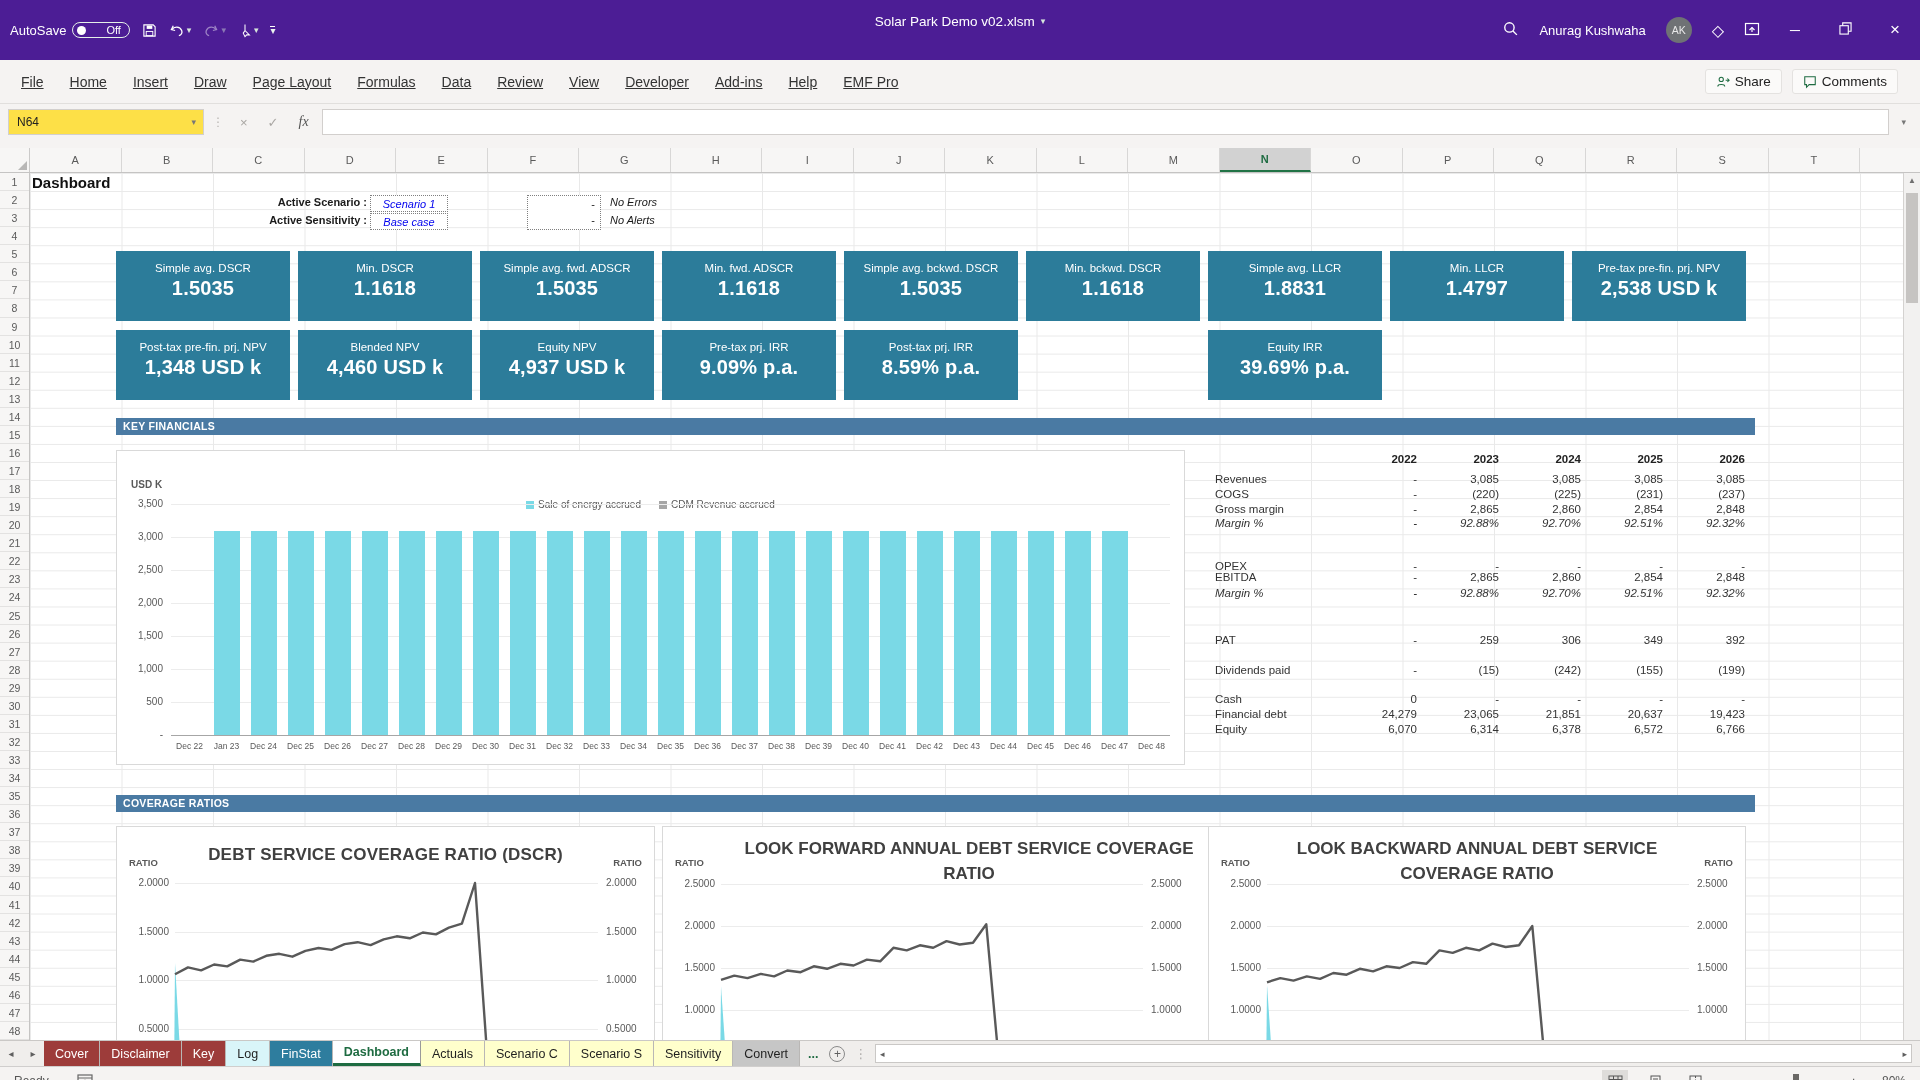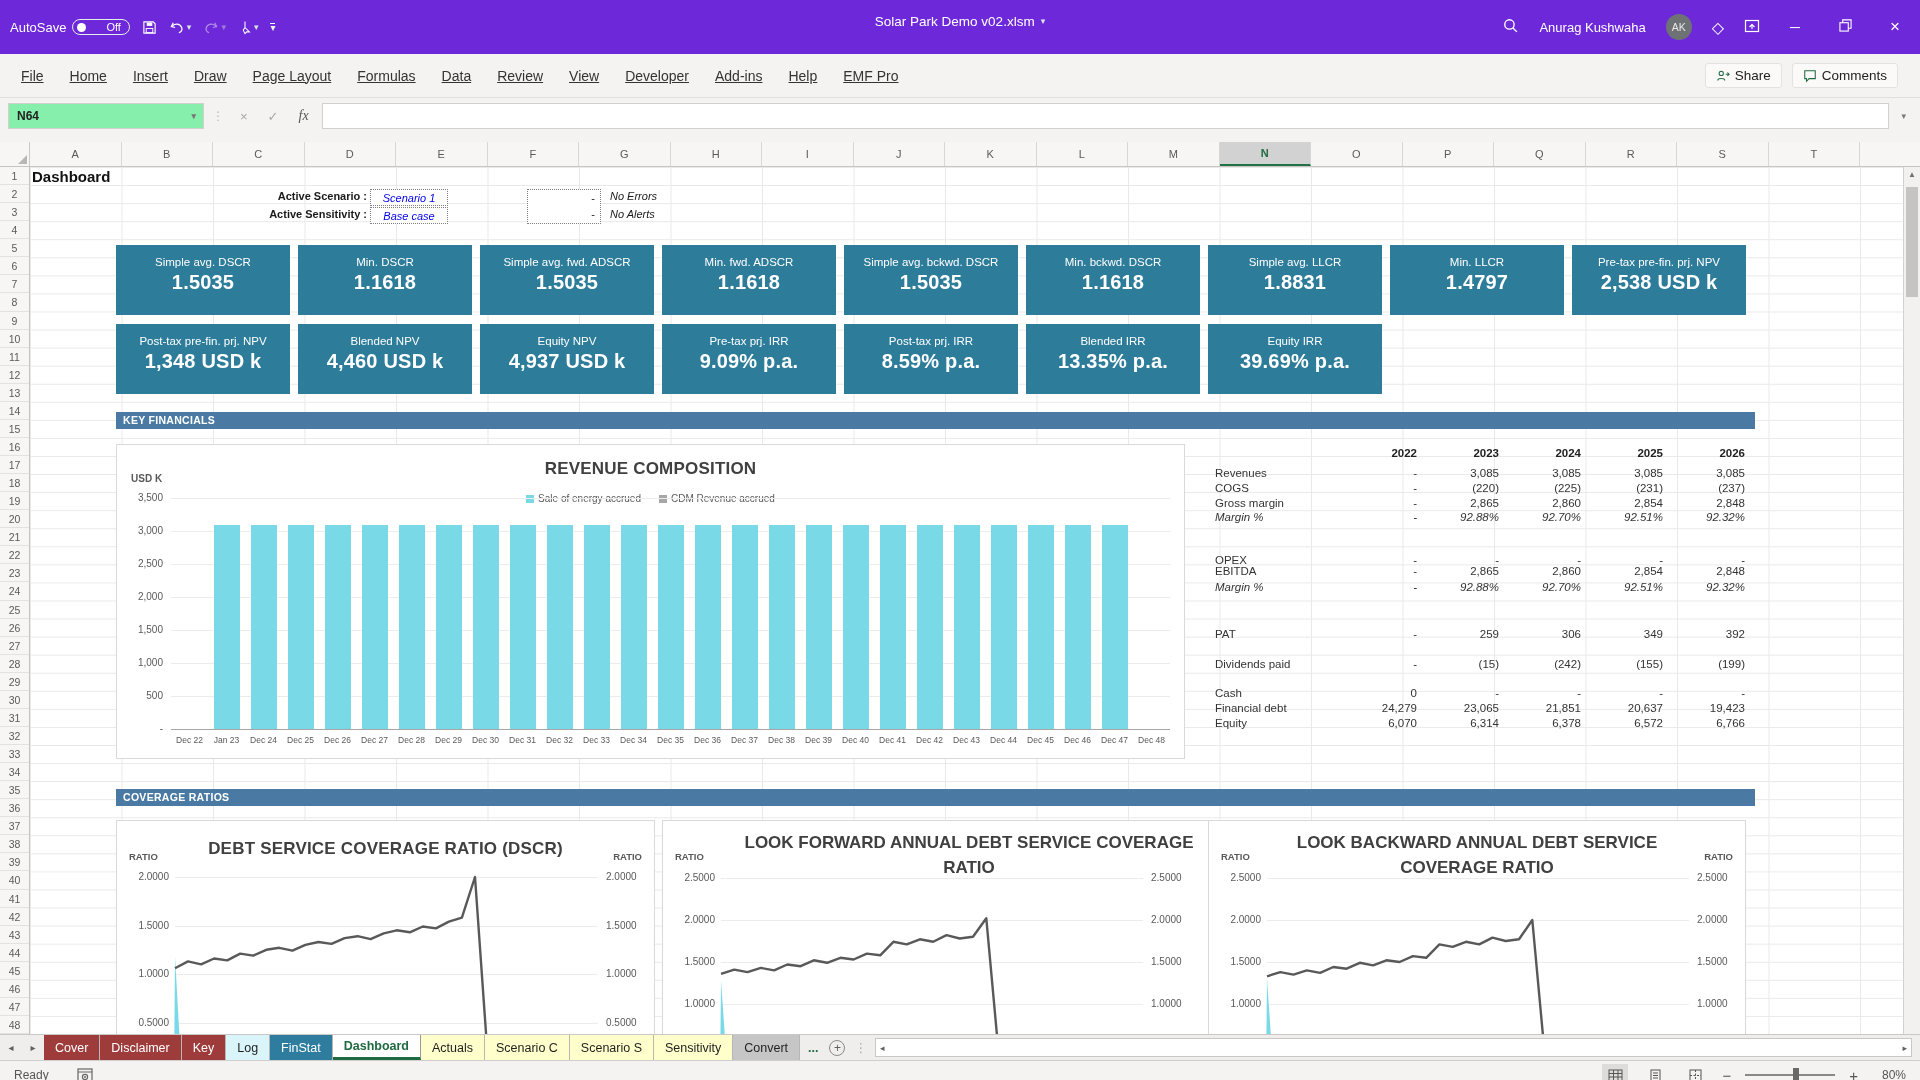--- a/index.html
+++ b/index.html
@@ -1,20 +1,20 @@
 <!DOCTYPE html>
 <html><head>
 <meta charset="utf-8">
 <style>
   * { margin:0; padding:0; box-sizing:border-box; }
   html,body { width:1920px; height:1080px; overflow:hidden;
     font-family:"Liberation Sans", sans-serif; background:#fff; }
 
   
-  .titlebar { position:relative; height:54px; background:#6d28d9; color:#fff;
+  .titlebar { position:relative; height:60px; background:#4c1d95; color:#fff;
     display:flex; align-items:center; padding:0 10px; font-size:13px; }
   .qat { display:flex; align-items:center; gap:12px; }
   .autosave { display:flex; align-items:center; gap:6px; }
   .as-pill { display:flex; align-items:center; gap:20px; border:1px solid #e4efe8;
     border-radius:9px; padding:1px 8px 1px 4px; font-size:11px; }
   .as-dot { width:9px; height:9px; border-radius:50%; background:#fff; }
   .qat-ic { display:flex; align-items:center; gap:2px; color:#eaf3ee; }
   .chev { font-size:9px; color:#d6e6dc; }
   .doc-title { position:absolute; left:50%; top:0; transform:translateX(-50%);
     height:42px; display:flex; align-items:center; gap:6px; font-size:13.5px; }
@@ -27,22 +27,22 @@
   .ribbonrow { height:44px; background:#f5f3f2; display:flex; align-items:center;
     padding:0 8px; border-bottom:1px solid #e1dfdd; }
   .rtab { padding:8px 13px; font-size:14px; color:#333; white-space:nowrap;text-decoration:underline; }
   .rb-right { margin-left:auto; display:flex; align-items:center; gap:10px; padding-right:14px; }
   .rb-btn { display:flex; align-items:center; gap:5px; font-size:13.5px; color:#222;
     padding:4px 10px; border-radius:3px; background:#fbfaf9; border:1px solid #e4e2e0; }
   .rb-btn svg { display:block; }
 
   
   .formularow { height:36px; background:#f5f3f2; display:flex; align-items:center; padding:0 8px; gap:6px; }
-  .namebox { width:196px; height:26px; background:#86efac; border:1px solid #d2cfcd;
-    font-size:12px; color:#222; display:flex; align-items:center; padding-left:8px;font-weight:bold; }
+  .namebox { width:196px; height:26px; background:#fde047; border:1px solid #d2cfcd;
+    font-size:12px; color:#222; display:flex; align-items:center; padding-left:8px; }
   .namebox .nb-arrow { margin-left:auto; padding:0 7px; color:#777; font-size:9px; }
   .fdots { color:#b9b6b3; font-size:12px; letter-spacing:1px; padding:0 2px; }
   .fbtn { color:#a9a6a3; font-size:13px; padding:0 7px; }
   .fx { font-family:"Liberation Serif", serif; font-style:italic; color:#555; font-size:14px; }
   .formulainput { flex:1; height:26px; background:#fff; border:1px solid #d2cfcd; }
   .fb-exp { color:#777; font-size:9px; padding:0 6px; }
   .headspacer { height:8px; background:#f5f3f2; }
 
   
   .colheaders { height:25px; display:flex; background:#f7f6f5; border-bottom:1px solid #c5c4c3; }
@@ -392,32 +392,27 @@
         <div class="kpi-value">4,937 USD k</div>
       </div>
       <div class="kpi-card" style="left:632px;top:157px">
         <div class="kpi-label">Pre-tax prj. IRR</div>
         <div class="kpi-value">9.09% p.a.</div>
       </div>
       <div class="kpi-card" style="left:814px;top:157px">
         <div class="kpi-label">Post-tax prj. IRR</div>
         <div class="kpi-value">8.59% p.a.</div>
       </div>
-      <div class="kpi-card" style="left:996px;top:157px">
-        <div class="kpi-label">Blended IRR</div>
-        <div class="kpi-value">13.35% p.a.</div>
-      </div>
       <div class="kpi-card" style="left:1178px;top:157px">
         <div class="kpi-label">Equity IRR</div>
         <div class="kpi-value">39.69% p.a.</div>
       </div>
       <div class="band" style="left:86px;top:245px;width:1639px">KEY FINANCIALS</div>
       <div class="band" style="left:86px;top:622px;width:1639px">COVERAGE RATIOS</div>
       <div class="chartbox" style="left:86px;top:277px;width:1069px;height:315px">
-        <div class="cv-title" style="top:14px">REVENUE COMPOSITION</div>
         <div class="legend" style="top:48px">
           <span class="leg-item"><span class="leg-sw" style="background:#7ad9e6"></span>Sale of energy accrued</span>
           <span class="leg-item"><span class="leg-sw" style="background:#a6a6a6"></span>CDM Revenue accrued</span>
         </div>
         <div class="ratio-lbl" style="left:14px;top:28px;font-size:10px">USD K</div>
         <div class="tick" style="left:0;top:47px;width:46px;text-align:right">3,500</div>
         <div class="gline" style="left:54px;top:53px;width:999px"></div>
         <div class="tick" style="left:0;top:80px;width:46px;text-align:right">3,000</div>
         <div class="gline" style="left:54px;top:86px;width:999px"></div>
         <div class="tick" style="left:0;top:113px;width:46px;text-align:right">2,500</div>

